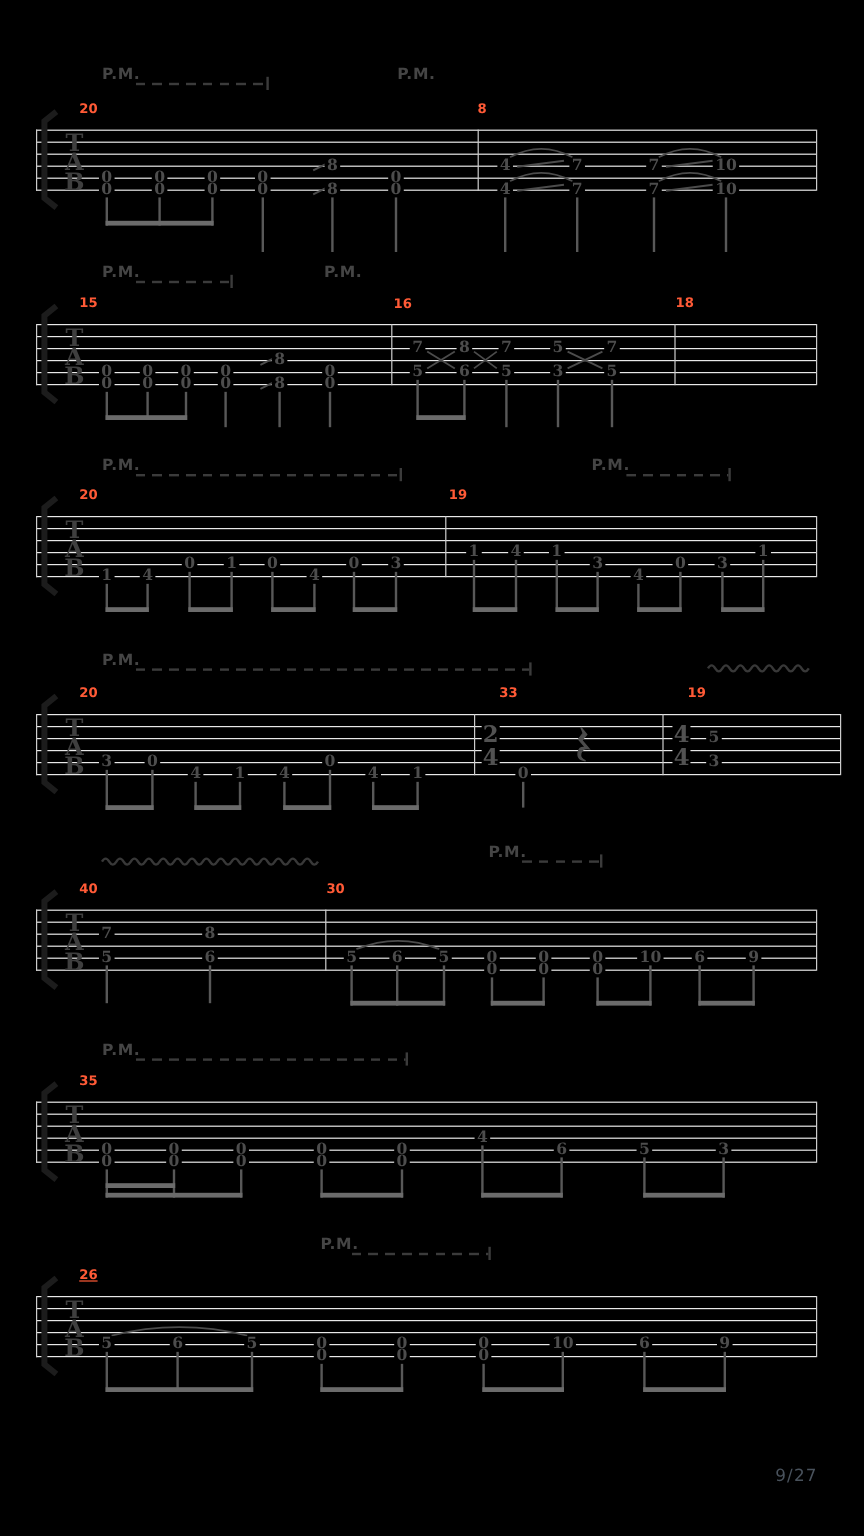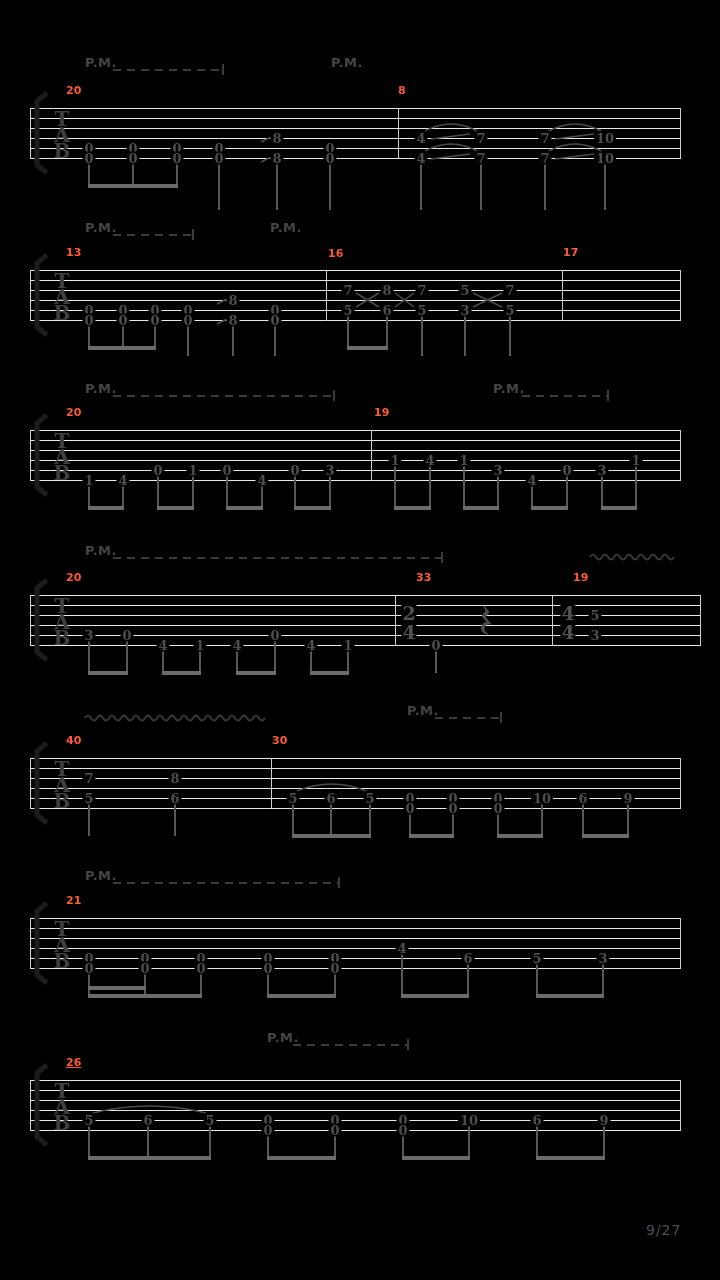--- a/index.html
+++ b/index.html
@@ -112,23 +112,23 @@
     <div class="abs staffline" style="left: 30px; top: 300px; width: 650px; height: 1px; background: rgb(232, 232, 232);"></div>
     <div class="abs staffline" style="left: 30px; top: 310px; width: 650px; height: 1px; background: rgb(232, 232, 232);"></div>
     <div class="abs staffline" style="left: 30px; top: 320px; width: 650px; height: 1px; background: rgb(232, 232, 232);"></div>
     <div class="abs barline" style="left: 30px; top: 270px; width: 1px; height: 51px; background: rgb(204, 204, 204);"></div>
     <div class="abs barline" style="left: 326px; top: 270px; width: 1px; height: 51px; background: rgb(204, 204, 204);"></div>
     <div class="abs barline" style="left: 562px; top: 270px; width: 1px; height: 51px; background: rgb(204, 204, 204);"></div>
     <div class="abs barline" style="left: 680px; top: 270px; width: 1px; height: 51px; background: rgb(204, 204, 204);"></div>
     <div class="abs clefch" style="left: 62px; top: 281px; color: rgb(63, 63, 63);">T</div>
     <div class="abs clefch" style="left: 62px; top: 297px; color: rgb(63, 63, 63);">A</div>
     <div class="abs clefch" style="left: 62px; top: 313px; color: rgb(63, 63, 63);">B</div>
-    <div class="abs mnum" style="left: 66px; top: 247px; color: rgb(255, 90, 54);">13</div>
+    <div class="abs mnum" style="left: 66px; top: 247px; color: rgb(255, 90, 54);">15</div>
     <div class="abs mnum" style="left: 328px; top: 248px; color: rgb(255, 90, 54);">16</div>
-    <div class="abs mnum" style="left: 563px; top: 247px; color: rgb(255, 90, 54);">17</div>
+    <div class="abs mnum" style="left: 563px; top: 247px; color: rgb(255, 90, 54);">18</div>
     <div class="abs pm" style="left: 85px; top: 222px; color: rgb(69, 69, 69);">P.M.</div>
     <div class="abs" style="left: 113px; top: 234px; width: 79px; height: 2px; background: repeating-linear-gradient(90deg, rgb(59, 59, 59) 0px, rgb(59, 59, 59) 8px, transparent 8px, transparent 14px);"></div>
     <div class="abs tick" style="left: 192px; top: 229px; background: rgb(59, 59, 59);"></div>
     <div class="abs pm" style="left: 270px; top: 222px; color: rgb(69, 69, 69);">P.M.</div>
     <div class="abs fret" style="left: 89px; top: 310px; color: rgb(77, 77, 77);">0</div>
     <div class="abs fret" style="left: 89px; top: 320px; color: rgb(77, 77, 77);">0</div>
     <div class="abs stem" style="left: 88px; top: 326px; width: 2px; height: 24px; background: rgb(88, 88, 88);"></div>
     <div class="abs fret" style="left: 123px; top: 310px; color: rgb(77, 77, 77);">0</div>
     <div class="abs fret" style="left: 123px; top: 320px; color: rgb(77, 77, 77);">0</div>
     <div class="abs stem" style="left: 122px; top: 326px; width: 2px; height: 24px; background: rgb(88, 88, 88);"></div>
@@ -320,21 +320,21 @@
     <div class="abs staffline" style="left: 30px; top: 928px; width: 650px; height: 1px; background: rgb(232, 232, 232);"></div>
     <div class="abs staffline" style="left: 30px; top: 938px; width: 650px; height: 1px; background: rgb(232, 232, 232);"></div>
     <div class="abs staffline" style="left: 30px; top: 948px; width: 650px; height: 1px; background: rgb(232, 232, 232);"></div>
     <div class="abs staffline" style="left: 30px; top: 958px; width: 650px; height: 1px; background: rgb(232, 232, 232);"></div>
     <div class="abs staffline" style="left: 30px; top: 968px; width: 650px; height: 1px; background: rgb(232, 232, 232);"></div>
     <div class="abs barline" style="left: 30px; top: 918px; width: 1px; height: 51px; background: rgb(204, 204, 204);"></div>
     <div class="abs barline" style="left: 680px; top: 918px; width: 1px; height: 51px; background: rgb(204, 204, 204);"></div>
     <div class="abs clefch" style="left: 62px; top: 929px; color: rgb(63, 63, 63);">T</div>
     <div class="abs clefch" style="left: 62px; top: 945px; color: rgb(63, 63, 63);">A</div>
     <div class="abs clefch" style="left: 62px; top: 961px; color: rgb(63, 63, 63);">B</div>
-    <div class="abs mnum" style="left: 66px; top: 895px; color: rgb(255, 90, 54);">21</div>
+    <div class="abs mnum" style="left: 66px; top: 895px; color: rgb(255, 90, 54);">35</div>
     <div class="abs pm" style="left: 85px; top: 870px; color: rgb(69, 69, 69);">P.M.</div>
     <div class="abs" style="left: 113px; top: 882px; width: 225px; height: 2px; background: repeating-linear-gradient(90deg, rgb(59, 59, 59) 0px, rgb(59, 59, 59) 8px, transparent 8px, transparent 14px);"></div>
     <div class="abs tick" style="left: 338px; top: 877px; background: rgb(59, 59, 59);"></div>
     <div class="abs fret" style="left: 89px; top: 958px; color: rgb(77, 77, 77);">0</div>
     <div class="abs fret" style="left: 89px; top: 968px; color: rgb(77, 77, 77);">0</div>
     <div class="abs stem" style="left: 88px; top: 974px; width: 2px; height: 24px; background: rgb(88, 88, 88);"></div>
     <div class="abs fret" style="left: 145px; top: 958px; color: rgb(77, 77, 77);">0</div>
     <div class="abs fret" style="left: 145px; top: 968px; color: rgb(77, 77, 77);">0</div>
     <div class="abs stem" style="left: 144px; top: 974px; width: 2px; height: 24px; background: rgb(88, 88, 88);"></div>
     <div class="abs fret" style="left: 201px; top: 958px; color: rgb(77, 77, 77);">0</div>

